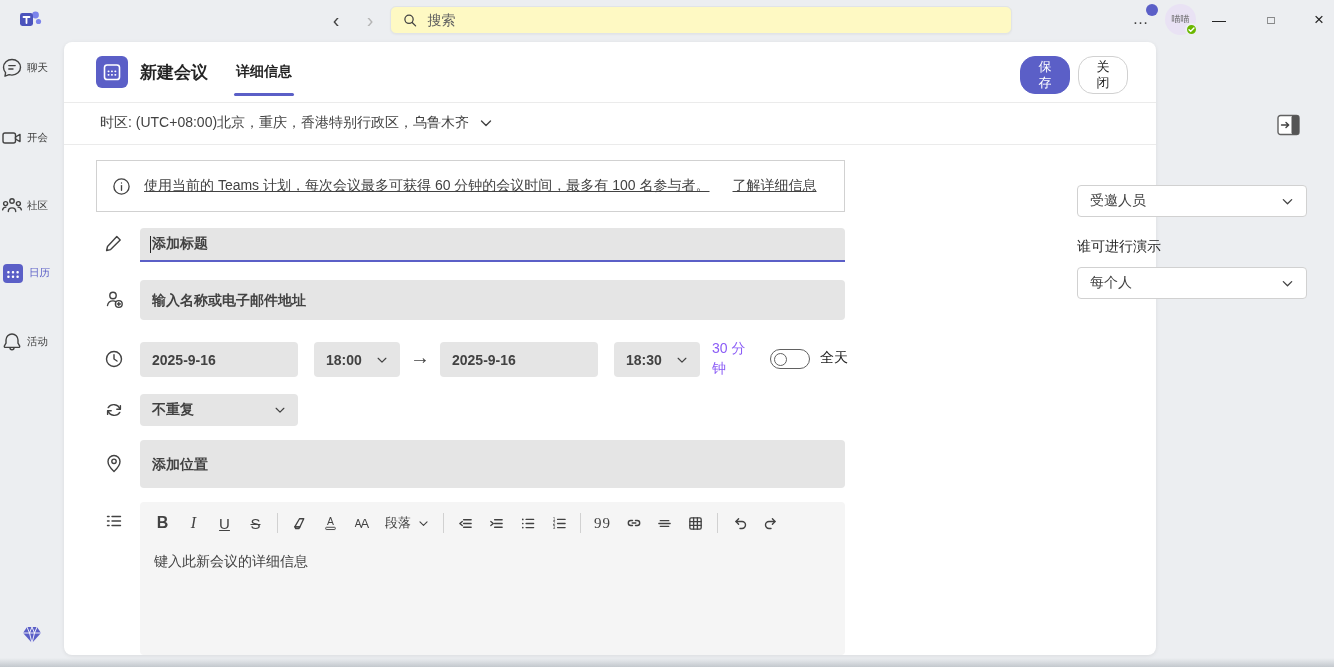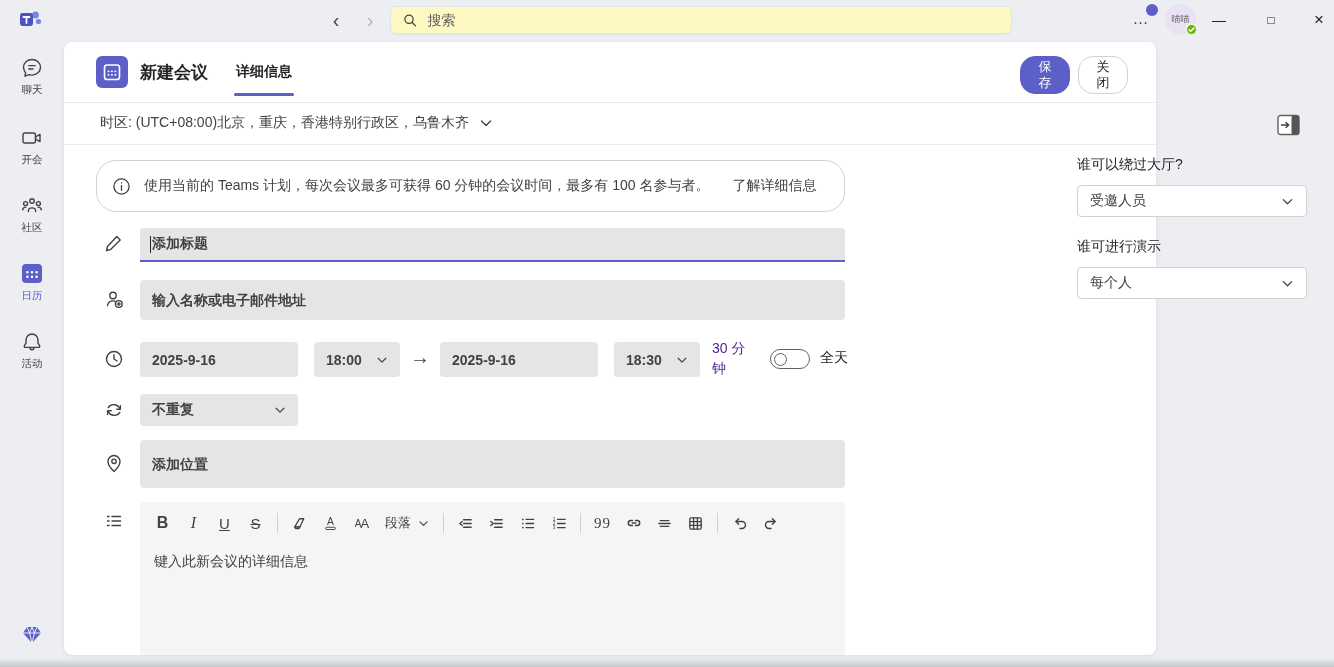--- a/index.html
+++ b/index.html
@@ -30,21 +30,21 @@
   .avatar { position:absolute; left:1165px; top:4px; width:31px; height:31px; border-radius:50%;
     background:#e9e2f4; display:flex; align-items:center; justify-content:center; font-size:9px; color:#616161; cursor:pointer; }
   .presence { position:absolute; left:1185px; top:23px; width:13px; height:13px; border-radius:50%; background:#6bb700;
     border:2px solid #eceef1; display:flex; align-items:center; justify-content:center; }
   .winbtn { position:absolute; top:0; width:42px; height:40px; display:flex; align-items:center; justify-content:center;
     font-size:14px; color:#242424; cursor:pointer; }
   .win-min { left:1198px; } .win-max { left:1250px; font-size:12px; } .win-close { left:1298px; font-size:17px; }
 
   
   .rail { position:absolute; left:0; top:40px; width:64px; height:627px; }
-  .rail-item { position:absolute; left:0; width:64px; display:flex; flex-direction:column; align-items:center; gap:3px; cursor:pointer; }
+  .rail-item { position:absolute; left:0; width:64px; display:flex; flex-direction:row; align-items:center; gap:3px; cursor:pointer; }
   .rail-item .lbl { font-size:10.5px; color:#424242; }
   .rail-item.active .lbl { color:#5b5fc7; }
   .gem { position:absolute; left:20px; bottom:20px; cursor:pointer; }
 
   
   .card { position:absolute; left:64px; top:42px; width:1092px; height:613px; background:#fff;
     border-radius:8px; box-shadow:0 1px 4px rgba(0,0,0,.08); }
   .card-header { position:absolute; left:0; top:0; width:100%; height:60px; display:flex; align-items:center; padding-left:32px; }
   .cal-badge { width:32px; height:32px; border-radius:6px; background:#5b5fc7; display:flex; align-items:center; justify-content:center; }
   .page-title { font-size:17px; font-weight:bold; margin-left:12px; }
@@ -55,37 +55,37 @@
     display:flex; align-items:center; justify-content:center; text-align:center; cursor:pointer; padding:0 13px; }
   .btn-primary { background:#5b5fc7; color:#fff; border:1px solid #5b5fc7; }
   .btn-secondary { background:#fff; color:#242424; border:1px solid #d1d1d1; }
   .divider { position:absolute; left:0; width:100%; height:1px; background:#ebebeb; }
 
   .tz-row { position:absolute; left:36px; top:60px; height:42px; display:flex; align-items:center; gap:10px;
     color:#424242; cursor:pointer; }
 
   
   .row-icon { position:absolute; left:39px; width:22px; height:22px; }
-  .banner { position:absolute; left:32px; top:118px; width:749px; height:52px; border:1px solid #d1d1d1; border-radius:20px;
-    display:flex; align-items:center; padding:0 15px; gap:13px; color:#424242; }
+  .banner { position:absolute; left:32px; top:118px; width:749px; height:52px; border:1px solid #d1d1d1; border-radius:0;
+    display:flex; align-items:center; padding:0 15px; gap:13px; color:#424242;text-decoration:underline; }
   .banner a { color:#424242; text-decoration:none; margin-left:10px; cursor:pointer; }
 
   .field { background:#e5e5e5; border-radius:4px; color:#424242; display:flex; align-items:center;font-weight:bold; }
   .title-field { position:absolute; left:76px; top:186px; width:705px; height:34px; border-radius:4px 4px 0 0;
     border-bottom:2px solid #5b5fc7; padding:0 10px; cursor:text; }
   .caret { display:inline-block; width:1px; height:17px; background:#242424; margin-right:1px; }
   .attendees-field { position:absolute; left:76px; top:238px; width:705px; height:40px; }
   .attendees-field input, .loc-field input { border:none; outline:none; background:transparent; font:inherit; width:100%; padding:0 12px; color:#424242; }
   .attendees-field input::placeholder, .loc-field input::placeholder { color:#424242; }
 
   .dt-row { position:absolute; left:0; top:300px; width:100%; height:35px; }
   .dt-field { position:absolute; height:35px; padding:0 12px; cursor:pointer; }
   .dd-chevron { margin-left:auto; }
   .arrow-glyph { position:absolute; left:346px; top:4px; font-size:20px; color:#424242; }
-  .duration { position:absolute; left:648px; top:-4px; width:40px; line-height:1.45; color:#4c1d95; }
+  .duration { position:absolute; left:648px; top:-4px; width:40px; line-height:1.45; color:#8b5cf6; }
   .toggle { position:absolute; left:706px; top:7px; width:40px; height:20px; border:1px solid #616161; border-radius:10px; cursor:pointer; }
   .knob { position:absolute; left:3px; top:2.5px; width:13px; height:13px; border:1.6px solid #616161; border-radius:50%; background:#fff; }
   .allday-lbl { position:absolute; left:756px; top:7px; }
 
   .repeat-field { position:absolute; left:76px; top:352px; width:158px; height:32px; padding:0 12px; cursor:pointer; }
   .loc-field { position:absolute; left:76px; top:398px; width:705px; height:48px; }
 
   .notes-icon { top:468px; }
   .editor { position:absolute; left:76px; top:460px; width:705px; height:153px; background:#f5f5f5; border-radius:4px; }
   .toolbar { display:flex; align-items:center; gap:2px; padding:7px 8px 0 8px; }
@@ -407,21 +407,20 @@
     <div class="editor-ph">键入此新会议的详细信息</div>
   </div>
 
   <div class="collapse-btn">
     <svg width="23" height="22" viewBox="0 0 23 22">
       <rect x="1" y="1.5" width="21" height="19" rx="2.5" fill="#fff" stroke="#616161" stroke-width="1.4"></rect>
       <rect x="14.5" y="1.5" width="7.5" height="19" rx="2" fill="#555"></rect>
       <path d="M4.5 11h7M9 8.5l2.7 2.5L9 13.5" stroke="#424242" stroke-width="1.4" fill="none" stroke-linecap="round" stroke-linejoin="round"></path>
     </svg>
   </div>
-  <div class="rp-label" style="top:114px">谁可以绕过大厅?</div>
   <div class="rp-select" style="top:143px">
     <span>受邀人员</span>
     <svg class="ic dd-chevron" width="13" height="13" viewBox="0 0 14 14">
         <path d="M2.5 5 7 9.5 11.5 5"></path>
       </svg>
   </div>
   <div class="rp-label" style="top:196px">谁可进行演示</div>
   <div class="rp-select" style="top:225px">
     <span>每个人</span>
     <svg class="ic dd-chevron" width="13" height="13" viewBox="0 0 14 14">

